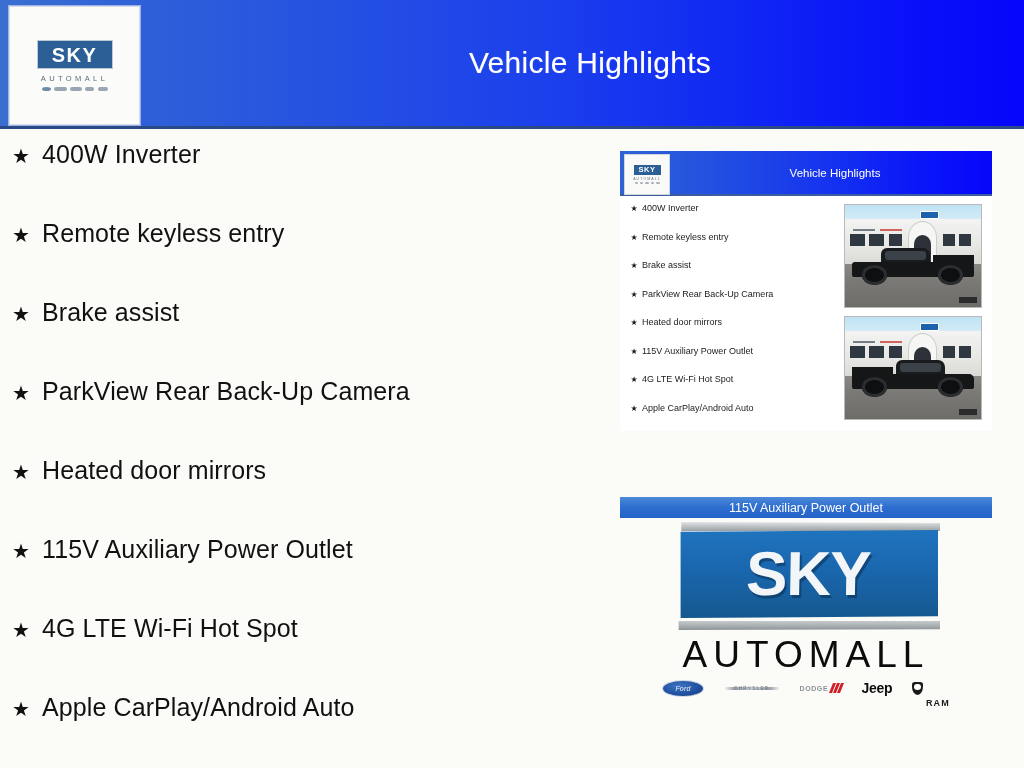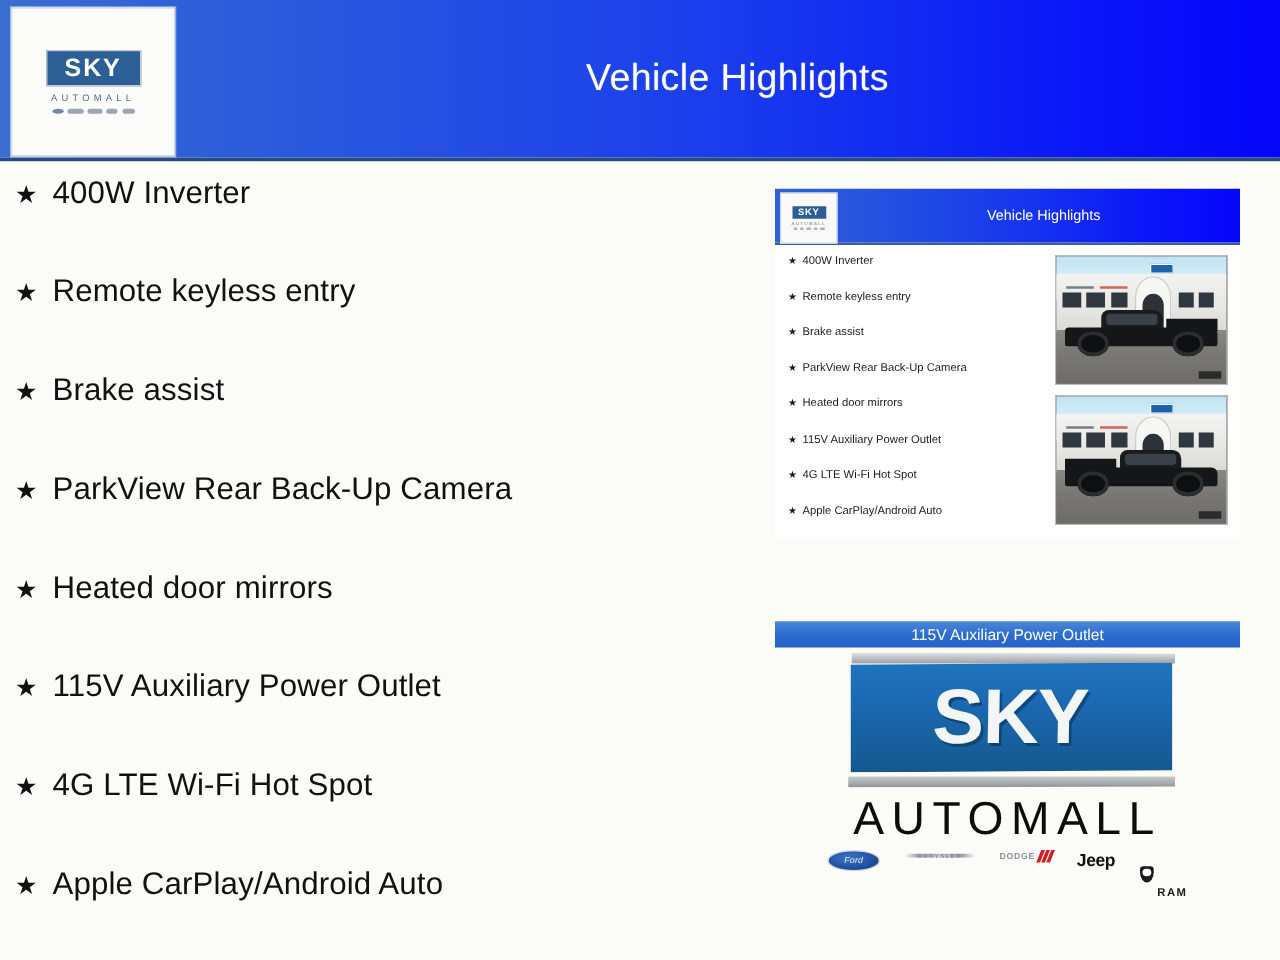--- a/index.html
+++ b/index.html
@@ -383,21 +383,21 @@
     letter-spacing: 6px;
     line-height: 1;
   }
   #brand-badges {
     margin-top: 7px;
     width: 288px;
     display: flex;
     align-items: center;
     justify-content: space-between;
   }
-  .badge { display: flex; align-items: flex-start; height: 16px; }
+  .badge { display: flex; align-items: center; height: 16px; }
   #badge-ford {
     width: 40px; height: 15px;
     background: radial-gradient(ellipse at 40% 35%, #3f74c4 0%, #1f4f9e 60%, #163c79 100%);
     border-radius: 50%;
     border: 1px solid #cfd8e4;
     color: #eef3fa;
     font-size: 7px;
     font-style: italic;
     display: flex; align-items: center; justify-content: center;
     letter-spacing: 0.2px;

